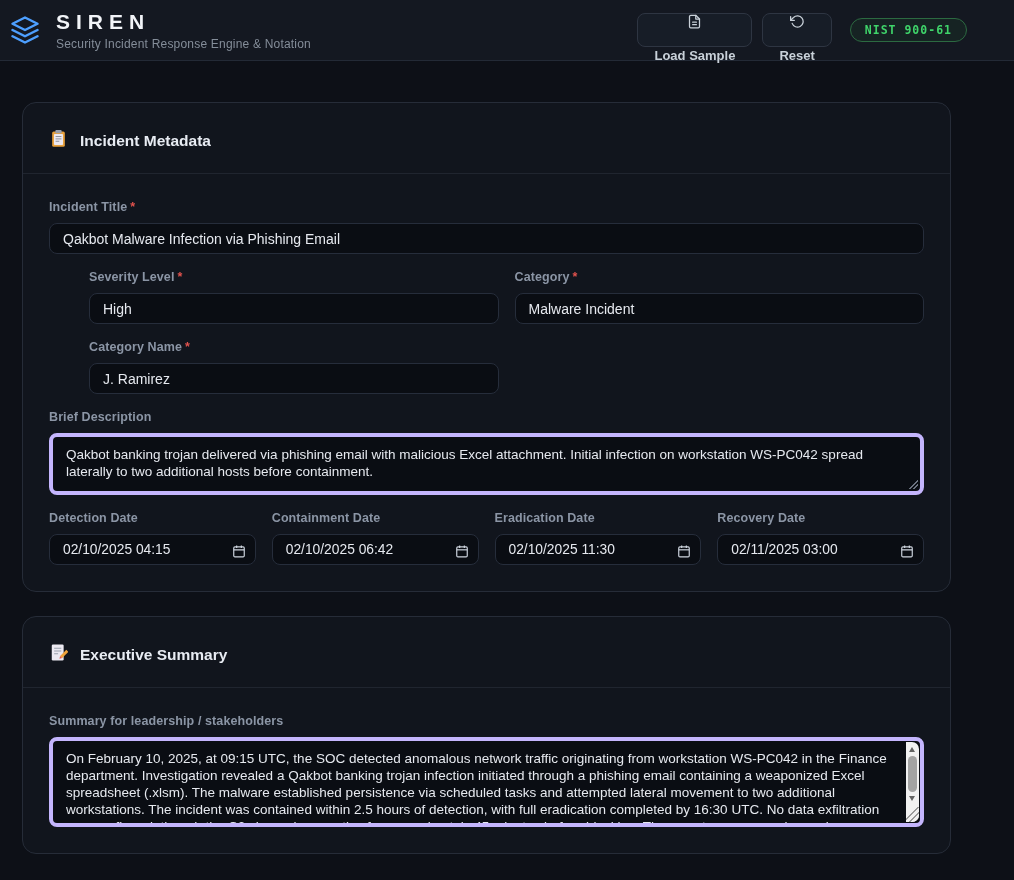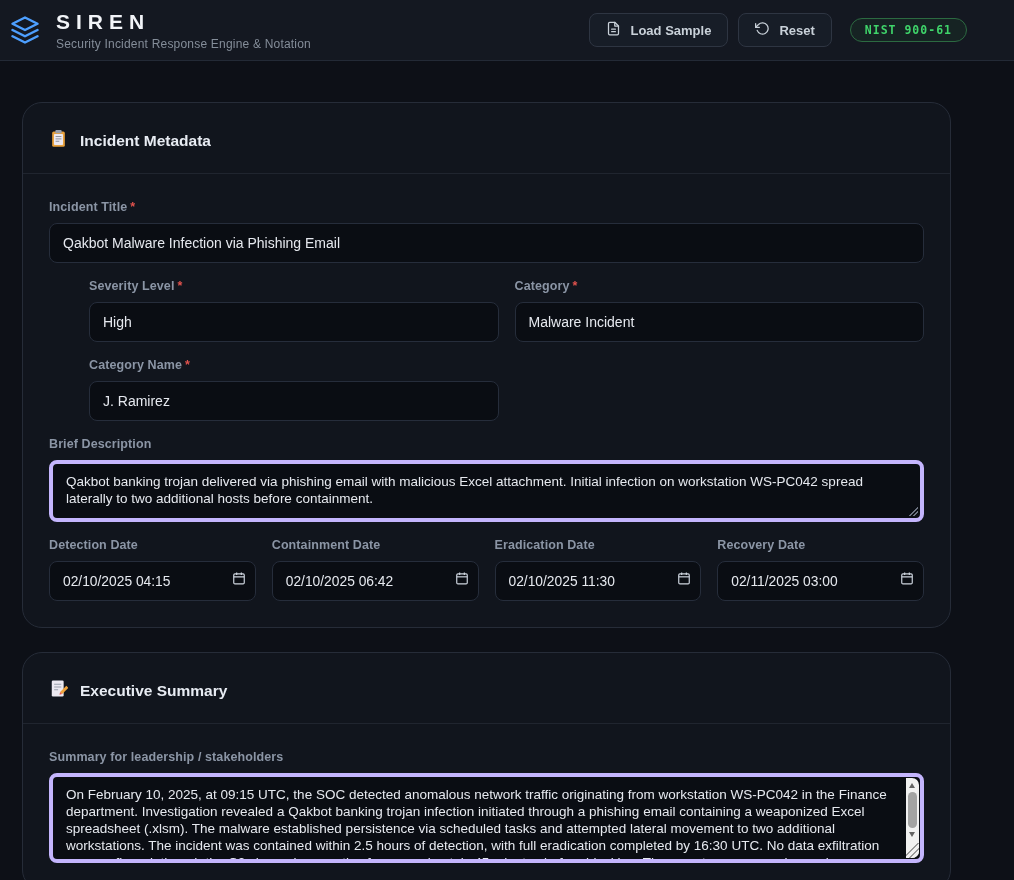--- a/index.html
+++ b/index.html
@@ -17,54 +17,55 @@
     padding:0 47px 0 8px;
   }
   .brand { display:flex; align-items:center; gap:14px; }
   .brand-logo { width:34px; height:34px; display:flex; align-items:center; justify-content:center; }
   .brand-text { display:flex; flex-direction:column; gap:3px; }
   .brand-title { font-size:21px; font-weight:bold; letter-spacing:6px; color:#f2f4f8; }
   .brand-sub { font-size:12px; color:#848d99; letter-spacing:0.2px; }
 
   .topbar-actions { display:flex; align-items:center; gap:10px; }
   .btn {
-    display:flex; align-items:center; gap:9px; height:34px; padding:0 16px;
+    display:flex; align-items:center; gap:16px; height:34px; padding:0 16px;
     background:#171d27; border:1px solid #2e3542; border-radius:8px;
     color:#c9d1d9; font-size:13px; font-weight:bold; cursor:pointer;
     font-family:"Liberation Sans", sans-serif;
+    flex-direction:column;
   }
   .btn svg { flex:0 0 auto; }
   .badge {
     margin-left:8px; height:24px; display:flex; align-items:center; padding:0 14px;
     border:1px solid #2c6a41; border-radius:999px; background:rgba(46,160,67,0.08);
     color:#3fd46a; font-family:"DejaVu Sans Mono", monospace; font-size:11.5px;
     font-weight:bold; letter-spacing:1px;
   }
 
   
   .main { padding:41px 0 0 22px; }
   .card {
-    width:929px; background:#11151d; border:1px solid #262c38; border-radius:20px;
+    width:929px; background:#11151d; border:1px solid #262c38; border-radius:14px;
     margin-bottom:24px; overflow:hidden;
   }
   .card-head {
     display:flex; align-items:center; gap:12px; padding:26px 26px 21px 26px;
     border-bottom:1px solid #20252f;
   }
   .card-title { font-size:15.5px; font-weight:bold; color:#e8ecf3; }
   .card-body { padding:26px; }
 
   .field-label {
     font-size:12.5px; line-height:15px; font-weight:bold; color:#8b95a5;
     margin-bottom:8px; letter-spacing:0.1px;
   }
   .req { color:#e0524d; margin-left:3px; }
 
   .tb {
-    width:100%; height:40px; background:#0a0d13; border:1px solid #262d3b;
+    width:100%; height:31px; background:#0a0d13; border:1px solid #262d3b;
     border-radius:8px; color:#e6e9ef; font-size:14px; padding:0 13px;
     font-family:"Liberation Sans", sans-serif; outline:none; display:block;
   }
   .row { margin-bottom:16px; }
   .grid2 { display:grid; grid-template-columns:1fr 1fr; column-gap:16px;margin-left:40px; }
   .grid4 { display:grid; grid-template-columns:repeat(4,1fr); column-gap:16px; }
 
   .ta {
     width:100%; background:#0a0d13; border:4px solid #c4b5fd; border-radius:8px;
     color:#e6e9ef; font-size:13.5px; line-height:17px; padding:9px 13px;

